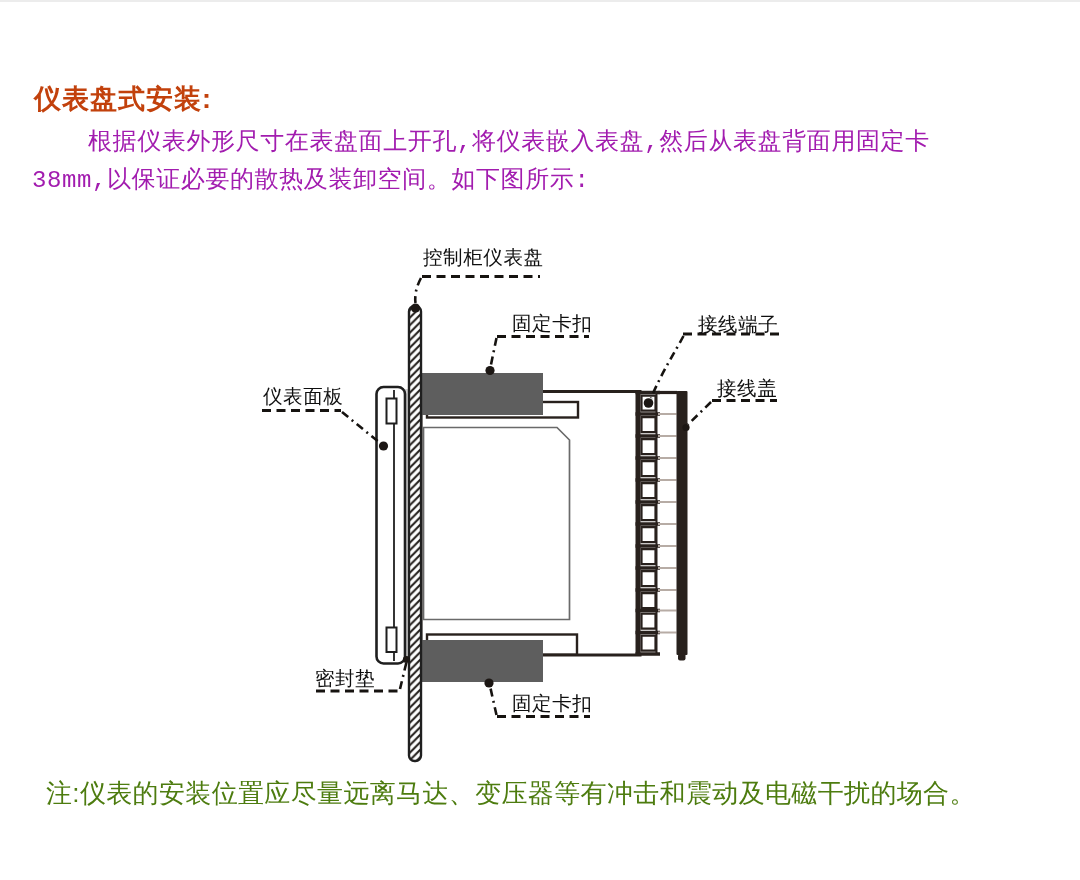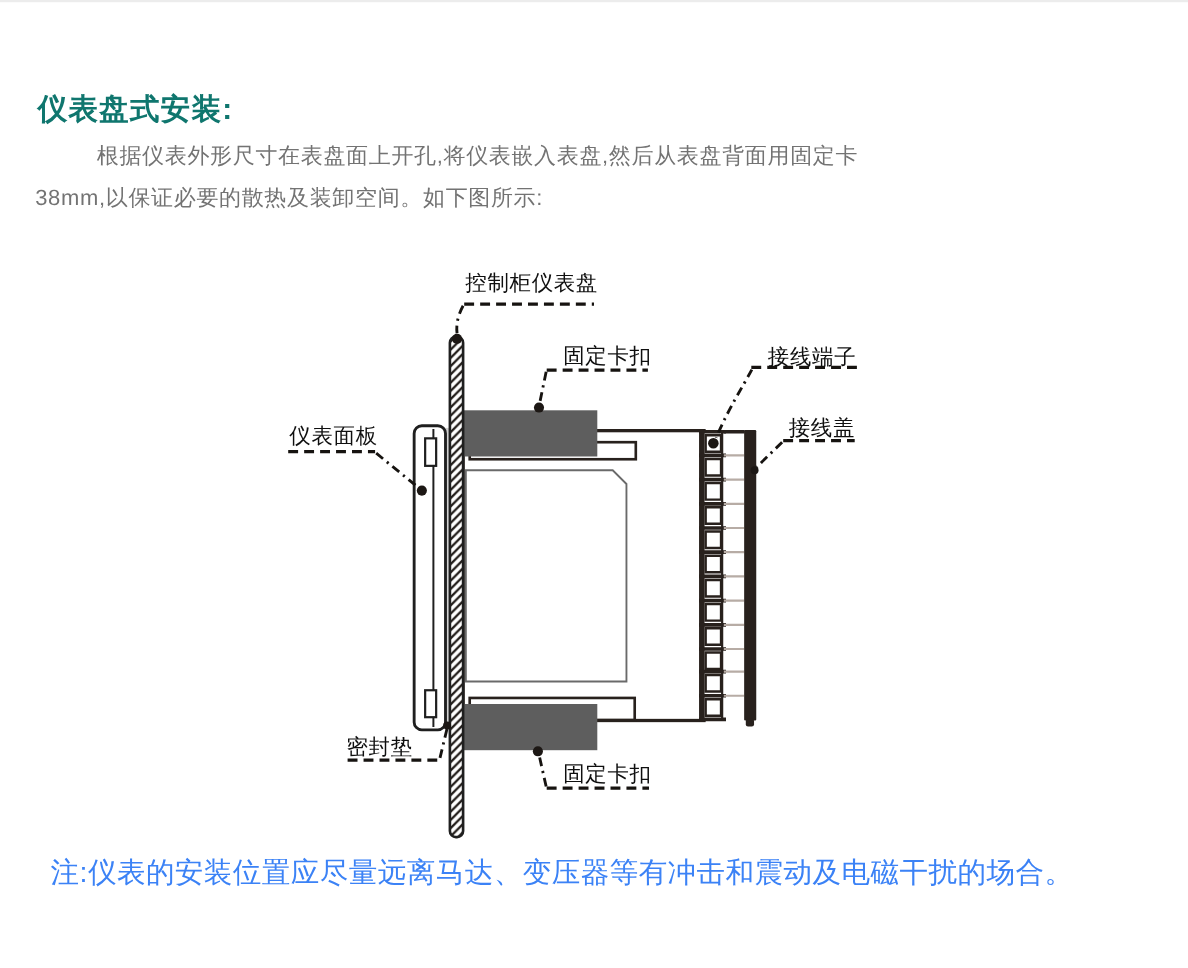--- a/index.html
+++ b/index.html
@@ -3,31 +3,31 @@
 <meta charset="utf-8">
 <style>
   html,body{margin:0;padding:0;}
   body{
     width:1080px;height:880px;position:relative;background:#ffffff;overflow:hidden;
     font-family:"Liberation Sans","DejaVu Sans",sans-serif;color:#151515;
   }
   .top-edge{position:absolute;top:0;left:0;width:1080px;height:2px;background:#ececec;}
   .title{
     position:absolute;left:34px;top:81px;
-    font-size:27px;font-weight:700;letter-spacing:1px;color:#0f766e;white-space:pre;
+    font-size:27px;font-weight:700;letter-spacing:1px;color:#c2410c;white-space:pre;
   }
   .intro{
     position:absolute;left:32px;top:124px;width:1030px;
-    font-size:20px;line-height:37.5px;letter-spacing:0.6px;color:#737373;
+    font-size:24px;line-height:37.5px;letter-spacing:0.6px;color:#a21caf;font-family:Liberation Mono, monospace;
   }
   .intro .line{white-space:pre;}
   .intro .indent{padding-left:56px;}
   .note{
     position:absolute;left:46px;top:776px;
-    font-size:26px;letter-spacing:0.35px;color:#3b82f6;white-space:pre;
+    font-size:26px;letter-spacing:0.35px;color:#4d7c0f;white-space:pre;
   }
   .diagram-svg{position:absolute;left:0;top:0;width:1080px;height:880px;}
   .diagram-svg text{
     font-family:"Liberation Sans","DejaVu Sans",sans-serif;
     font-size:19.5px;letter-spacing:0.6px;fill:#0f0f0f;
   }
 </style>
 </head>
 <body>
 

